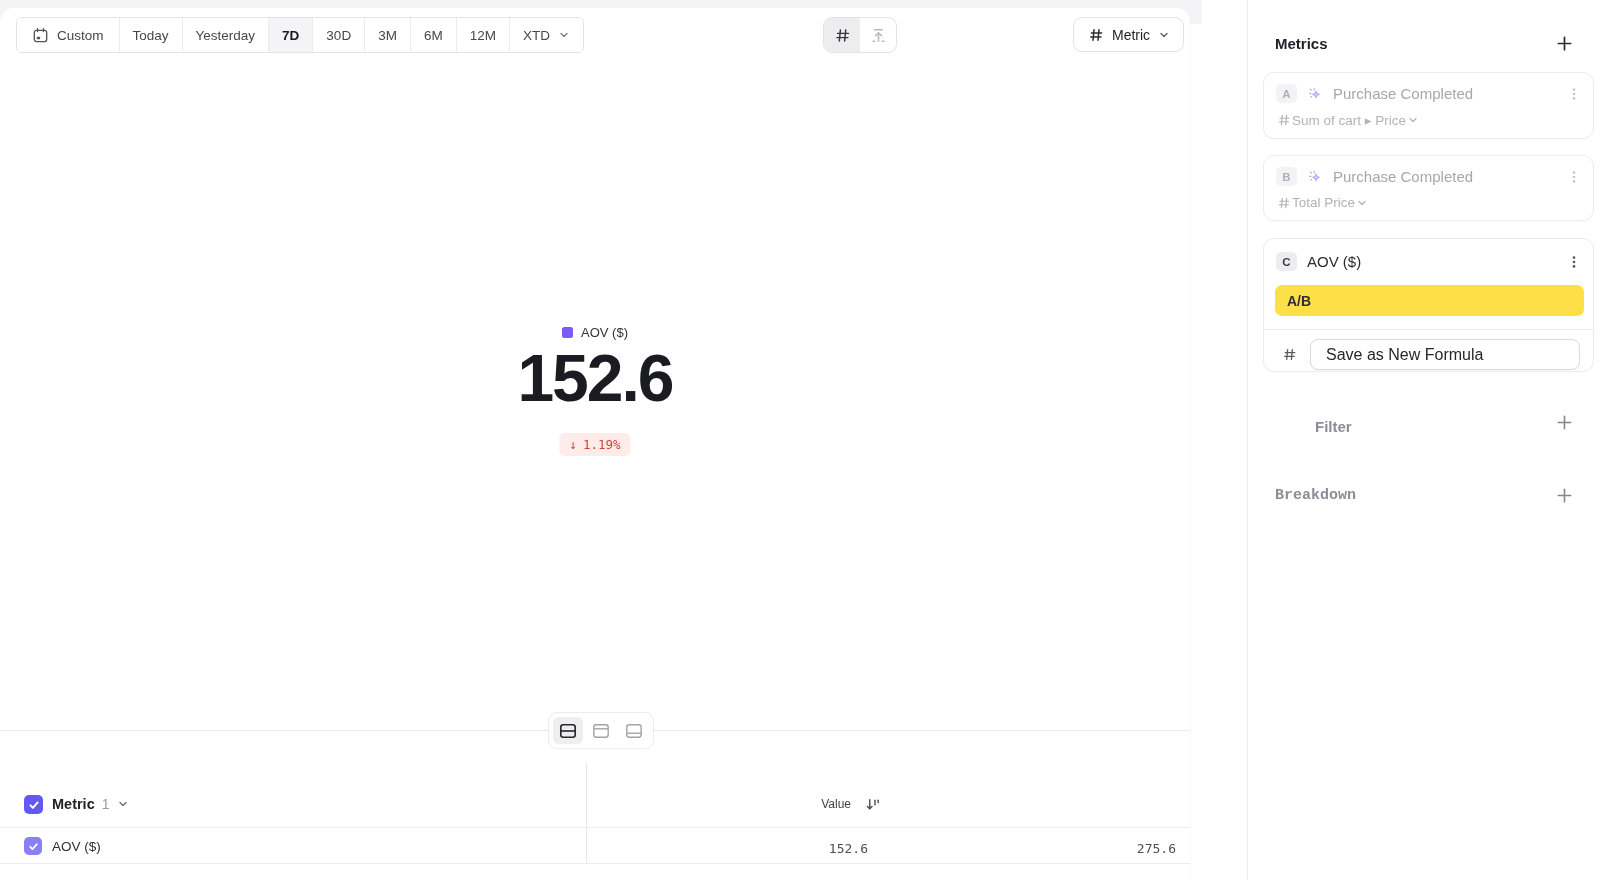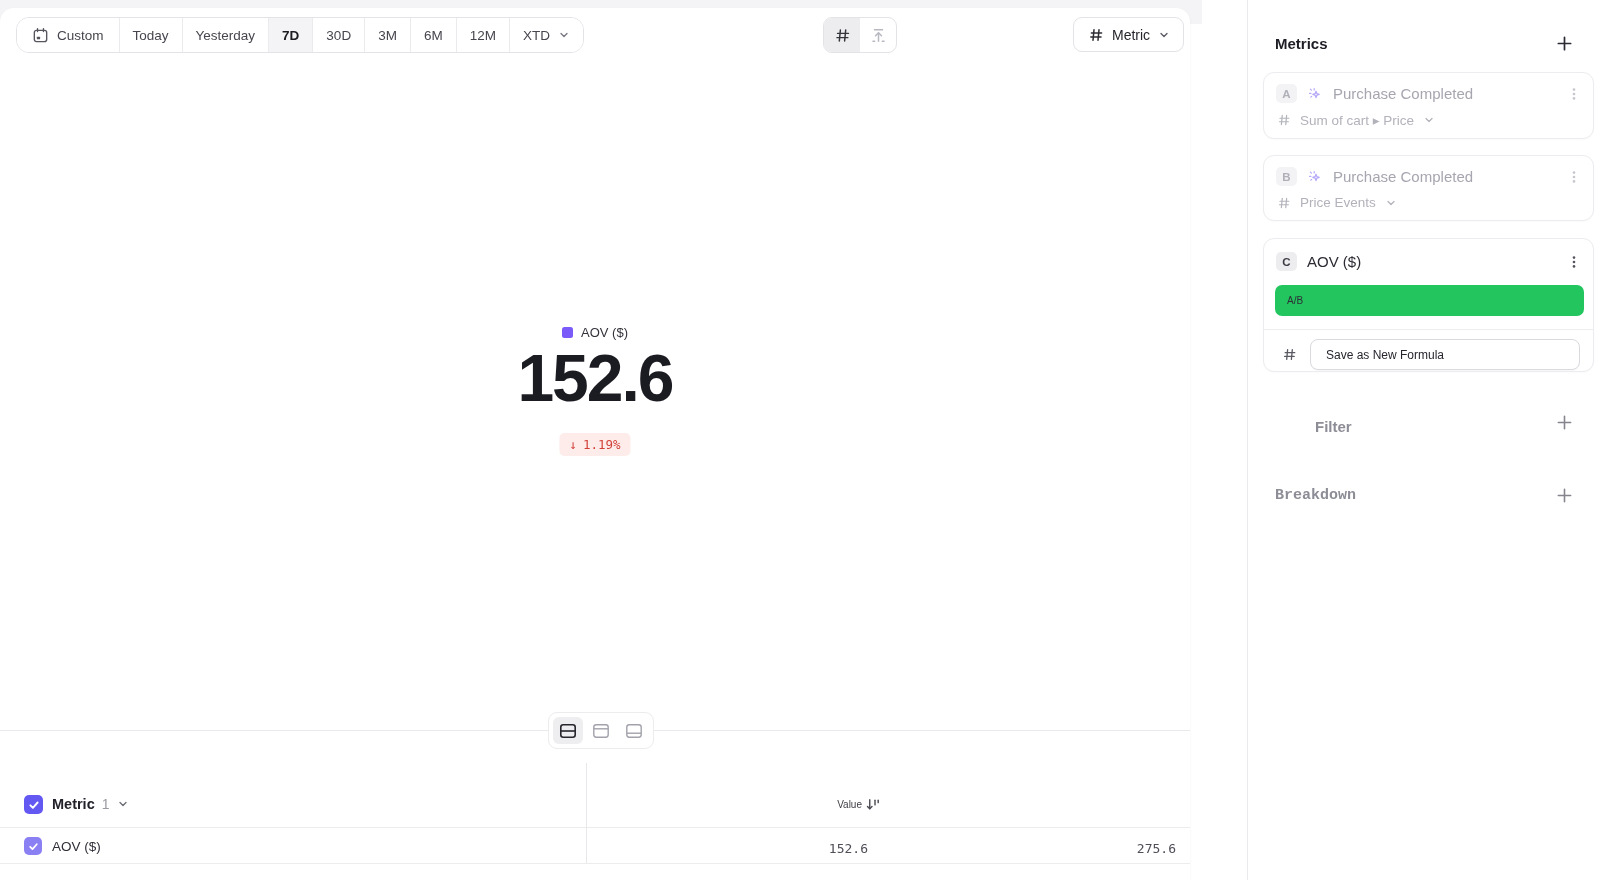--- a/index.html
+++ b/index.html
@@ -15,21 +15,21 @@
   .top-strip { position:absolute; left:0; top:0; width:1202px; height:24px; background:#f4f4f6; }
   .main-card {
     position:absolute; left:0; top:8px; width:1190px; height:872px;
     background:#fff; border-top-right-radius:14px; border-top-left-radius:14px;
     box-shadow:0 1px 3px rgba(25,25,35,0.05);
   }
 
   
   .preset-group {
     position:absolute; left:16px; top:9px; height:36px; display:flex; align-items:stretch;
-    background:#fff; border:1px solid #e3e3e7; border-radius:13px; overflow:hidden;
+    background:#fff; border:1px solid #e3e3e7; border-radius:6px; overflow:hidden;
   }
   .preset {
     display:flex; align-items:center; gap:8px; padding:0 13px;
     font-size:13.5px; color:#46464e; border-right:1px solid #ebebee; cursor:pointer;
     white-space:nowrap; background:#fff;
   }
   .preset:first-child { padding:0 15px; }
   .preset:last-child { border-right:none; }
   .preset.active { background:#f4f4f6; color:#1b1b22; font-weight:700; }
   .icon { display:inline-flex; align-items:center; justify-content:center; flex:none; }
@@ -92,21 +92,21 @@
     position:absolute; width:19px; height:19px; border-radius:5px;
     display:flex; align-items:center; justify-content:center; cursor:pointer;
   }
   .metric-dropdown {
     position:absolute; left:52px; top:788px; display:flex; align-items:center; gap:7px; cursor:pointer;
   }
   .metric-dropdown .m-label { font-size:14.5px; font-weight:700; color:#22222a; }
   .metric-dropdown .m-count { font-size:14px; color:#9a9aa3; }
   .th-cell {
     position:absolute; top:782px; height:28px; display:flex; align-items:center;
-    justify-content:flex-end; gap:3px; font-size:10px; color:#3e3e46; cursor:pointer;
+    justify-content:flex-end; gap:14px; font-size:12px; color:#3e3e46; cursor:pointer;
   }
   .hdr-divider { position:absolute; left:0; top:819px; width:1190px; height:1px; background:#ececef; }
   .col-divider { position:absolute; left:586px; top:755px; width:1px; height:100px; background:#e8e8ec; }
   .row-label { position:absolute; left:52px; top:831px; font-size:13.5px; color:#30303a; }
   .td-num {
     position:absolute; top:829px; height:22px; display:flex; align-items:center; justify-content:flex-end;
     font-family:"DejaVu Sans Mono", monospace; font-size:13px; color:#4e4e57;
   }
   .row-divider { position:absolute; left:0; top:855px; width:1190px; height:1px; background:#ececef; }
 
@@ -132,36 +132,36 @@
     font-size:11.5px; font-weight:700;
   }
   .dimmed .mc-badge { background:#f3f3f6; color:#b0b0b9; }
   .active-card .mc-badge { background:#ededf0; color:#3c3c44; }
   .mc-title { font-size:15px; }
   .dimmed .mc-title { color:#a6a6b0; }
   .active-card .mc-title { color:#2b2b33; }
   .mc-kebab { position:absolute; right:10px; top:12px; width:18px; height:18px; display:flex; align-items:center; justify-content:center; cursor:pointer; }
   .dimmed .mc-kebab { color:#c6c6ce; }
   .active-card .mc-kebab { color:#55555e; }
-  .mc-line2 { position:absolute; left:13px; top:39px; display:flex; align-items:center; gap:9px; color:#b3b3bc; cursor:pointer; }
+  .mc-line2 { position:absolute; left:13px; top:39px; display:flex; align-items:center; gap:1px; color:#b3b3bc; cursor:pointer; }
   .mc-measure { font-size:13.5px; color:#b2b2bb; white-space:nowrap; }
   .sparkle { color:#b4a8f8; }
 
   .formula-input {
     position:absolute; left:11px; top:46px; width:309px; height:31px;
-    background:#22c55e; border-radius:7px; display:flex; align-items:center;
-    padding:0 12px; font-size:10px; color:#2e2e37; cursor:text;
+    background:#fde047; border-radius:7px; display:flex; align-items:center;
+    padding:0 12px; font-size:14px; color:#2e2e37; cursor:text;font-weight:bold;
   }
   .mc-divider { position:absolute; left:0; top:90px; width:329px; height:1px; background:#ededf0; }
   .mc-hash-bottom { position:absolute; left:18px; top:108px; color:#5a5a63; }
   .save-formula-btn {
     position:absolute; left:46px; top:100px; width:270px; height:31px;
     background:#fff; border:1px solid #d9d9df; border-radius:8px;
     display:flex; align-items:center; padding:0 15px;
-    font-size:12px; font-weight:500; color:#26262e; cursor:pointer;
+    font-size:16px; font-weight:500; color:#26262e; cursor:pointer;
     box-shadow:0 1px 1px rgba(0,0,0,0.03);
   }
 </style>
 </head>
 <body>
 
 <div class="stage">
 
   <div class="top-strip"></div>
 
@@ -385,21 +385,21 @@
             <circle cx="7" cy="7" r="1.3"></circle>
             <circle cx="7" cy="11.4" r="1.3"></circle>
           </svg>
       </span>
       <div class="mc-line2">
         <span class="icon">
           <svg width="14" height="14" viewBox="0 0 16 16" fill="none" stroke="currentColor" stroke-width="1.4" stroke-linecap="round">
               <path d="M6 2.8L5 13.2M11 2.8L10 13.2M3.4 6h10.2M2.8 10h10.2"></path>
             </svg>
         </span>
-        <span class="mc-measure">Price Events</span>
+        <span class="mc-measure">Total Price</span>
         <span class="icon">
           <svg width="12" height="12" viewBox="0 0 14 14" fill="none" stroke="currentColor" stroke-width="1.5" stroke-linecap="round" stroke-linejoin="round">
               <path d="M3.5 5.2l3.5 3.6 3.5-3.6"></path>
             </svg>
         </span>
       </div>
     </div>
 
     <div class="metric-card active-card" style="top:238px; height:134px;">
       <div class="mc-line1" style="top:13px;">

